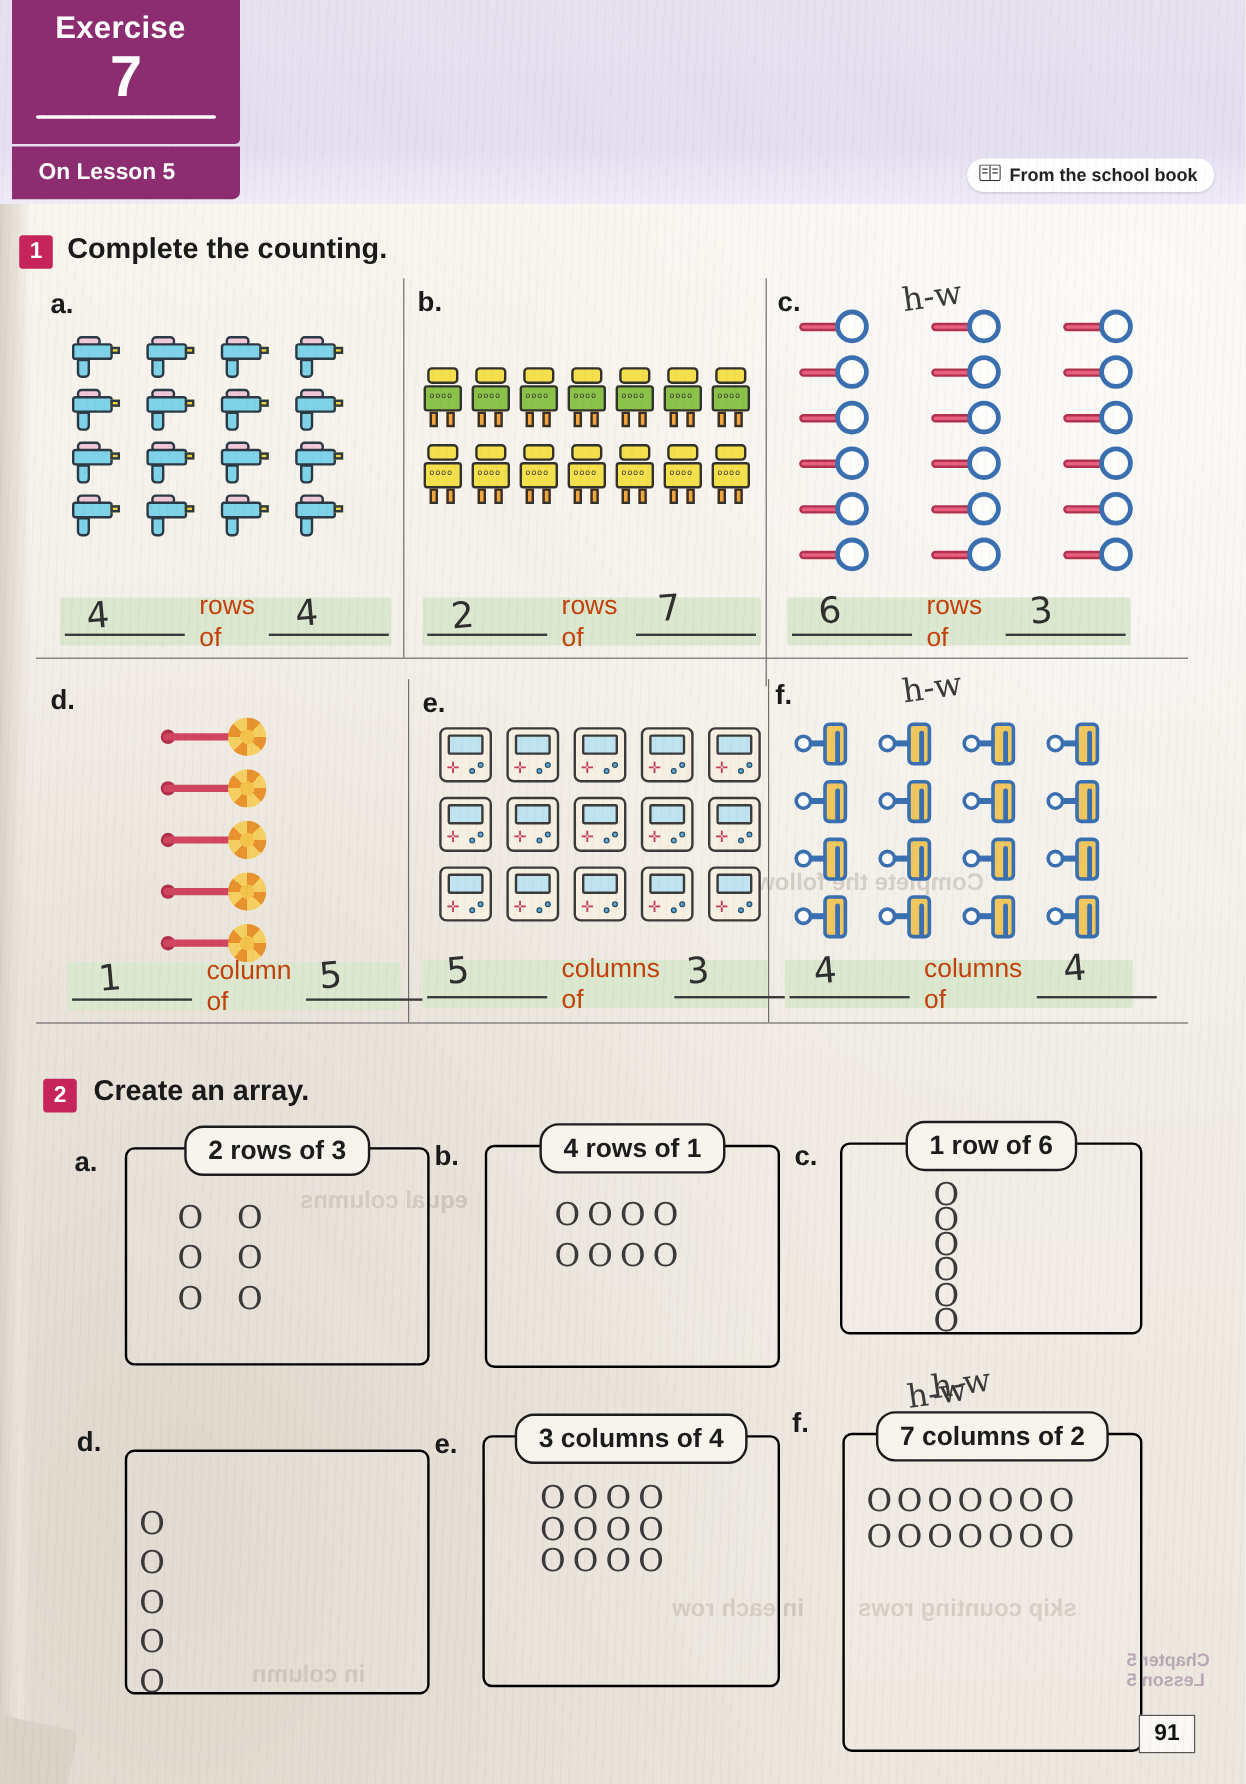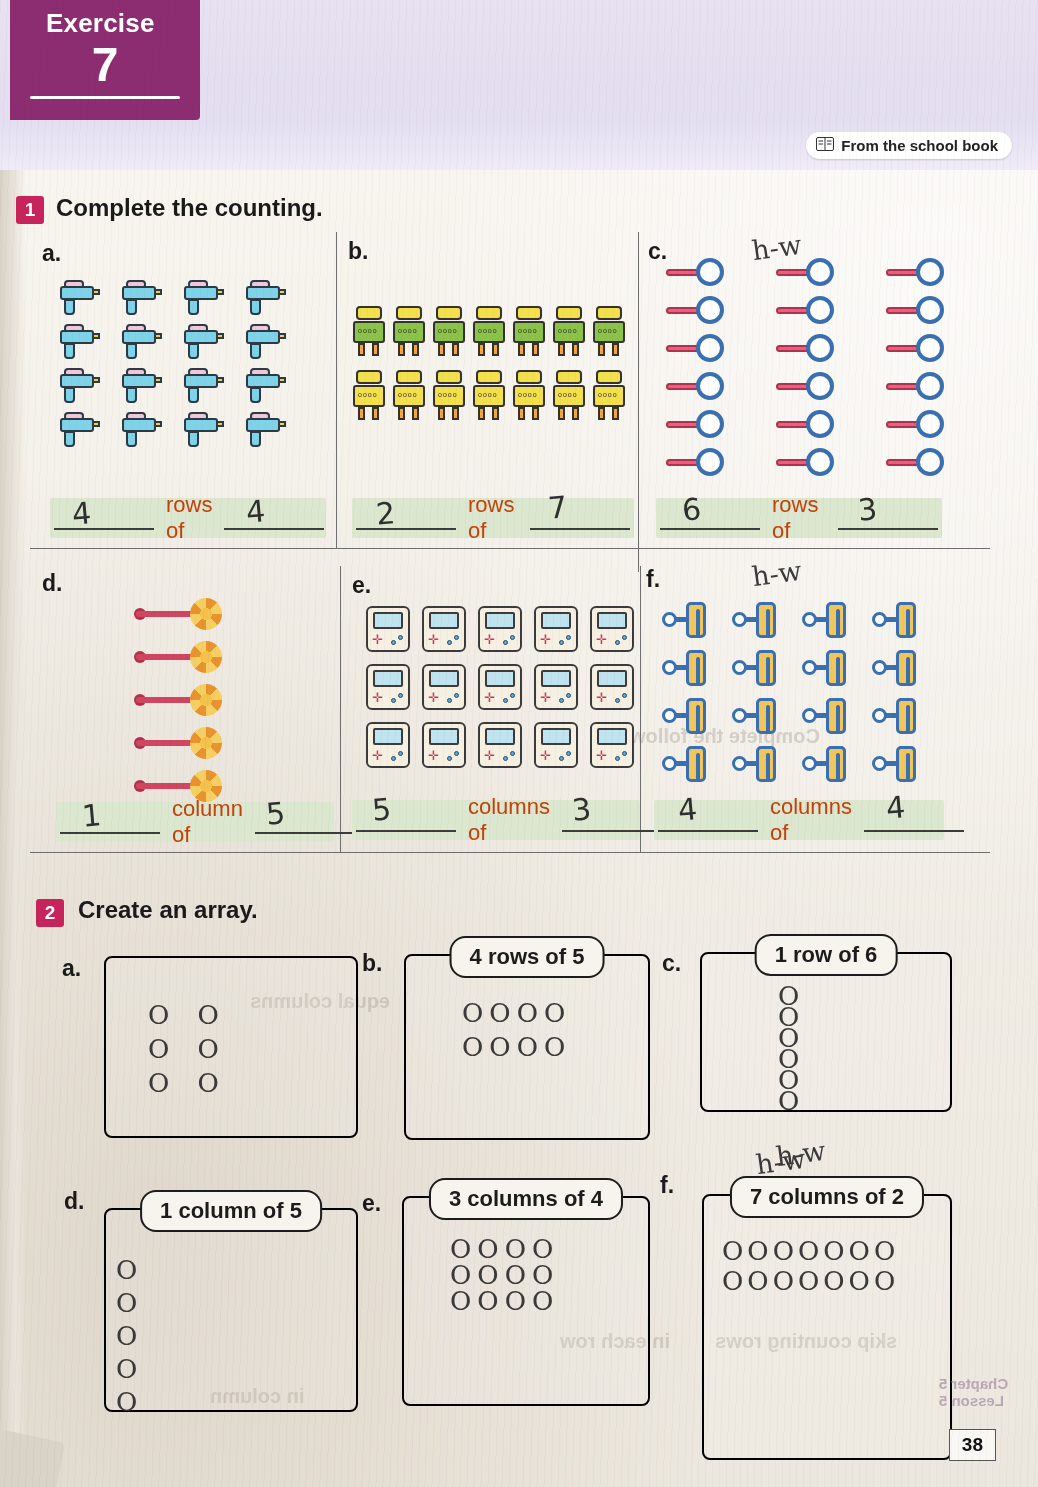--- a/index.html
+++ b/index.html
@@ -205,20 +205,21 @@
 <div class="bleed" style="left:715px; top:1330px; font-size:20px;">skip counting rows</div>
 <div class="bleed" style="left:210px; top:1385px; font-size:20px;">in column</div>
 <div class="bleed" style="left:600px; top:725px; font-size:20px;">Complete the following</div>
 
 <div class="header-band">
   <div class="ex-badge">
     <div class="t">Exercise</div>
     <div class="n">7</div>
     <div class="rule"></div>
   </div>
+  <div class="ex-lesson">On Lesson 5</div>
   <div class="from-book">
     <span>
       <svg width="18" height="14" viewBox="0 0 18 14">
           <rect x="0.5" y="0.5" width="17" height="13" rx="1.5" fill="none" stroke="#333"></rect>
           <line x1="9" y1="1" x2="9" y2="13" stroke="#333"></line>
           <line x1="2.5" y1="4" x2="7" y2="4" stroke="#333"></line>
           <line x1="2.5" y1="7" x2="7" y2="7" stroke="#333"></line>
           <line x1="11" y1="4" x2="15.5" y2="4" stroke="#333"></line>
           <line x1="11" y1="7" x2="15.5" y2="7" stroke="#333"></line>
         </svg>
@@ -809,42 +810,42 @@
   <div class="blank"></div>
 </div>
 <div class="hand" style="left:678px; top:792px;">4</div>
 <div class="hand" style="left:886px; top:790px;">4</div>
 
 <div class="qnum" style="left:36px; top:899px;">2</div>
 <div class="qtext" style="left:78px; top:896px;">Create an array.</div>
 
 <div class="label" style="left:62px; top:955px;">a.</div>
 <div class="t2" style="left:104px; top:938px; width:254px; height:200px;">
+  <div class="cap orange">2 rows of 3</div>
   <div class="box orange"></div>
 </div>
 <div class="drawn" style="left:148px; top:998px;">O O<br>O O<br>O O</div>
 
 <div class="label" style="left:362px; top:950px;">b.</div>
 <div class="t2" style="left:404px; top:936px; width:246px; height:204px;">
-  <div class="cap blue">4 rows of 5</div>
+  <div class="cap blue">4 rows of 1</div>
   <div class="box blue"></div>
 </div>
 <div class="drawn" style="left:462px; top:996px; letter-spacing:6px;">OOOO<br>OOOO</div>
 
 <div class="label" style="left:662px; top:950px;">c.</div>
 <div class="t2" style="left:700px; top:934px; width:252px; height:178px;">
   <div class="cap orange">1 row of 6</div>
   <div class="box orange"></div>
 </div>
 <div class="drawn" style="left:778px; top:986px; letter-spacing:0; line-height:21px; width:26px;">O<br>O<br>O<br>O<br>O<br>O</div>
 <div class="hw-mark" style="left:756px; top:1146px;">h-w</div>
 
 <div class="label" style="left:64px; top:1188px;">d.</div>
 <div class="t2" style="left:104px; top:1190px; width:254px; height:222px;">
-  <div class="cap blue">1 column of 5</div>
   <div class="box blue"></div>
 </div>
 <div class="drawn" style="left:116px; top:1254px; letter-spacing:0; line-height:33px; width:28px;">O<br>O<br>O<br>O<br>O</div>
 
 <div class="label" style="left:362px; top:1190px;">e.</div>
 <div class="t2" style="left:402px; top:1178px; width:248px; height:228px;">
   <div class="cap orange">3 columns of 4</div>
   <div class="box orange"></div>
 </div>
 <div class="drawn" style="left:450px; top:1236px; letter-spacing:6px; line-height:26px;">OOOO<br>OOOO<br>OOOO</div>
@@ -854,15 +855,15 @@
   <div class="cap orange">7 columns of 2</div>
   <div class="box orange"></div>
 </div>
 <div class="drawn" style="left:722px; top:1236px; letter-spacing:4px; line-height:30px;">OOOOOOO<br>OOOOOOO</div>
 <div class="hw-mark" style="left:776px; top:1138px;">h-w</div>
 
 <div class="chapter-ghost">
   <div>Chapter 5</div>
   <div>Lesson 5</div>
 </div>
-<div class="pagenum">38</div>
+<div class="pagenum">91</div>
 <div class="corner"></div>
 <div class="ghost"></div>
 
 </body></html>

